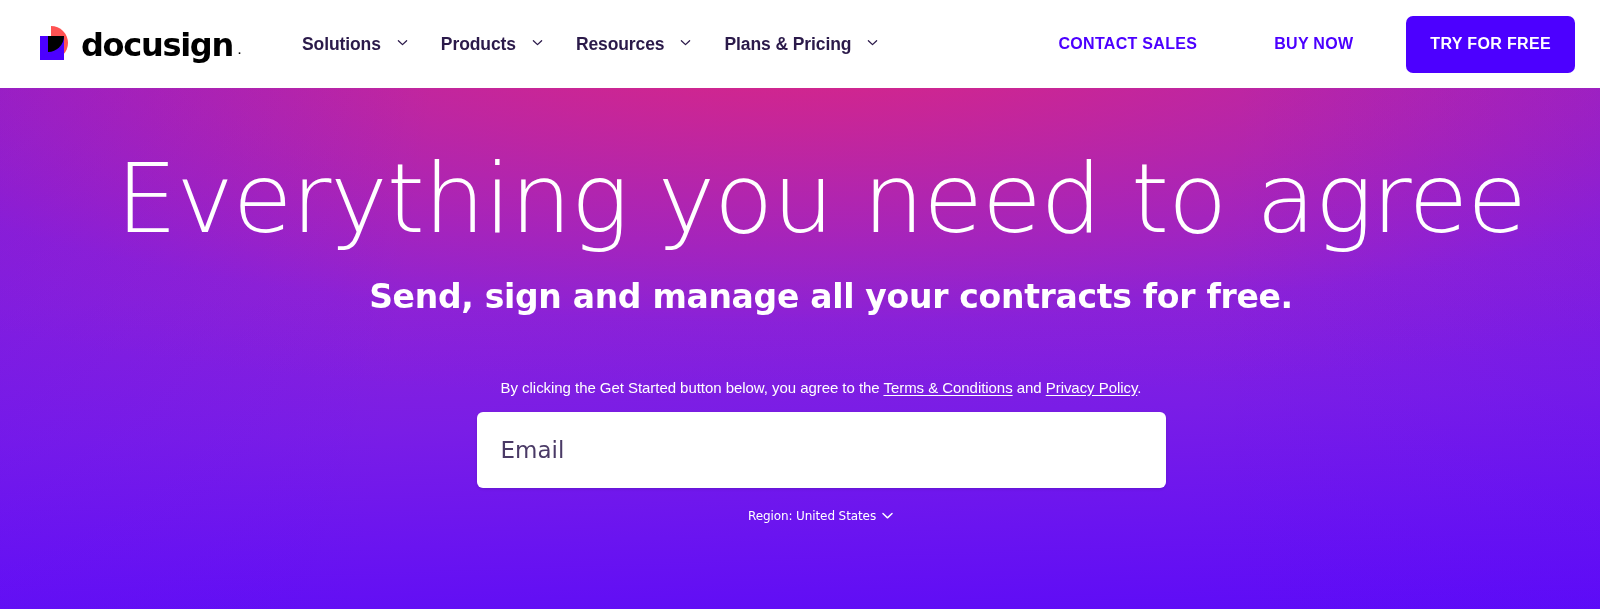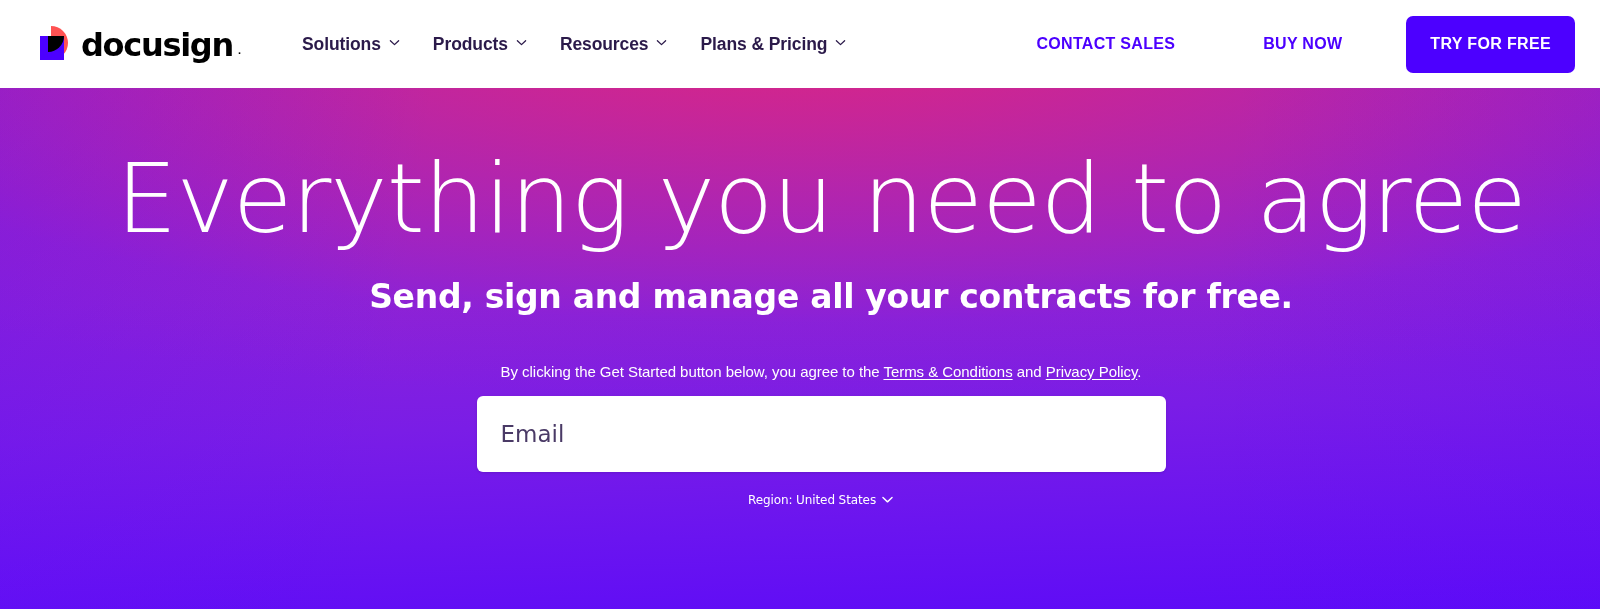--- a/index.html
+++ b/index.html
@@ -65,41 +65,41 @@
   }
 
   
   .nav{
     display:flex; align-items:center;
     margin-left:60px;
     gap:33px;
   }
   .nav-item{
     display:flex; align-items:center;
-    gap:8px;
+    gap:16px;
     font-size:17.5px;
     font-weight:700;
     color:#2B1A4A;
     cursor:pointer;
     white-space:nowrap;
     letter-spacing:-0.1px;
   }
   .chev{
     display:inline-block;
     width:11px; height:11px;
     position:relative; top:-2px;
   }
   .chev svg{ display:block; }
 
   
   .actions{
     margin-left:auto;
     display:flex; align-items:center;
     margin-right:32px;
-    gap:11px;
+    gap:0;
   }
   .link-btn{
     font-size:16px;
     font-weight:700;
     color:#4C00FF;
     letter-spacing:0.3px;
     cursor:pointer;
     white-space:nowrap;
   }
   #contact-sales{ margin-right:77px; }
@@ -162,21 +162,21 @@
     font-weight:700;
     font-size:33px;
     color:#ffffff;
     letter-spacing:-0.3px;
     text-align:right;
     white-space:nowrap;
     margin-left:20px;
   }
 
   .legal{
-    margin-top:47px;
+    margin-top:63px;
     font-size:15px;
     font-weight:400;
     color:#ffffff;
     text-align:center;
     white-space:nowrap;
     letter-spacing:-0.05px;
   }
   .legal a{
     color:#ffffff;
     text-decoration:underline;

